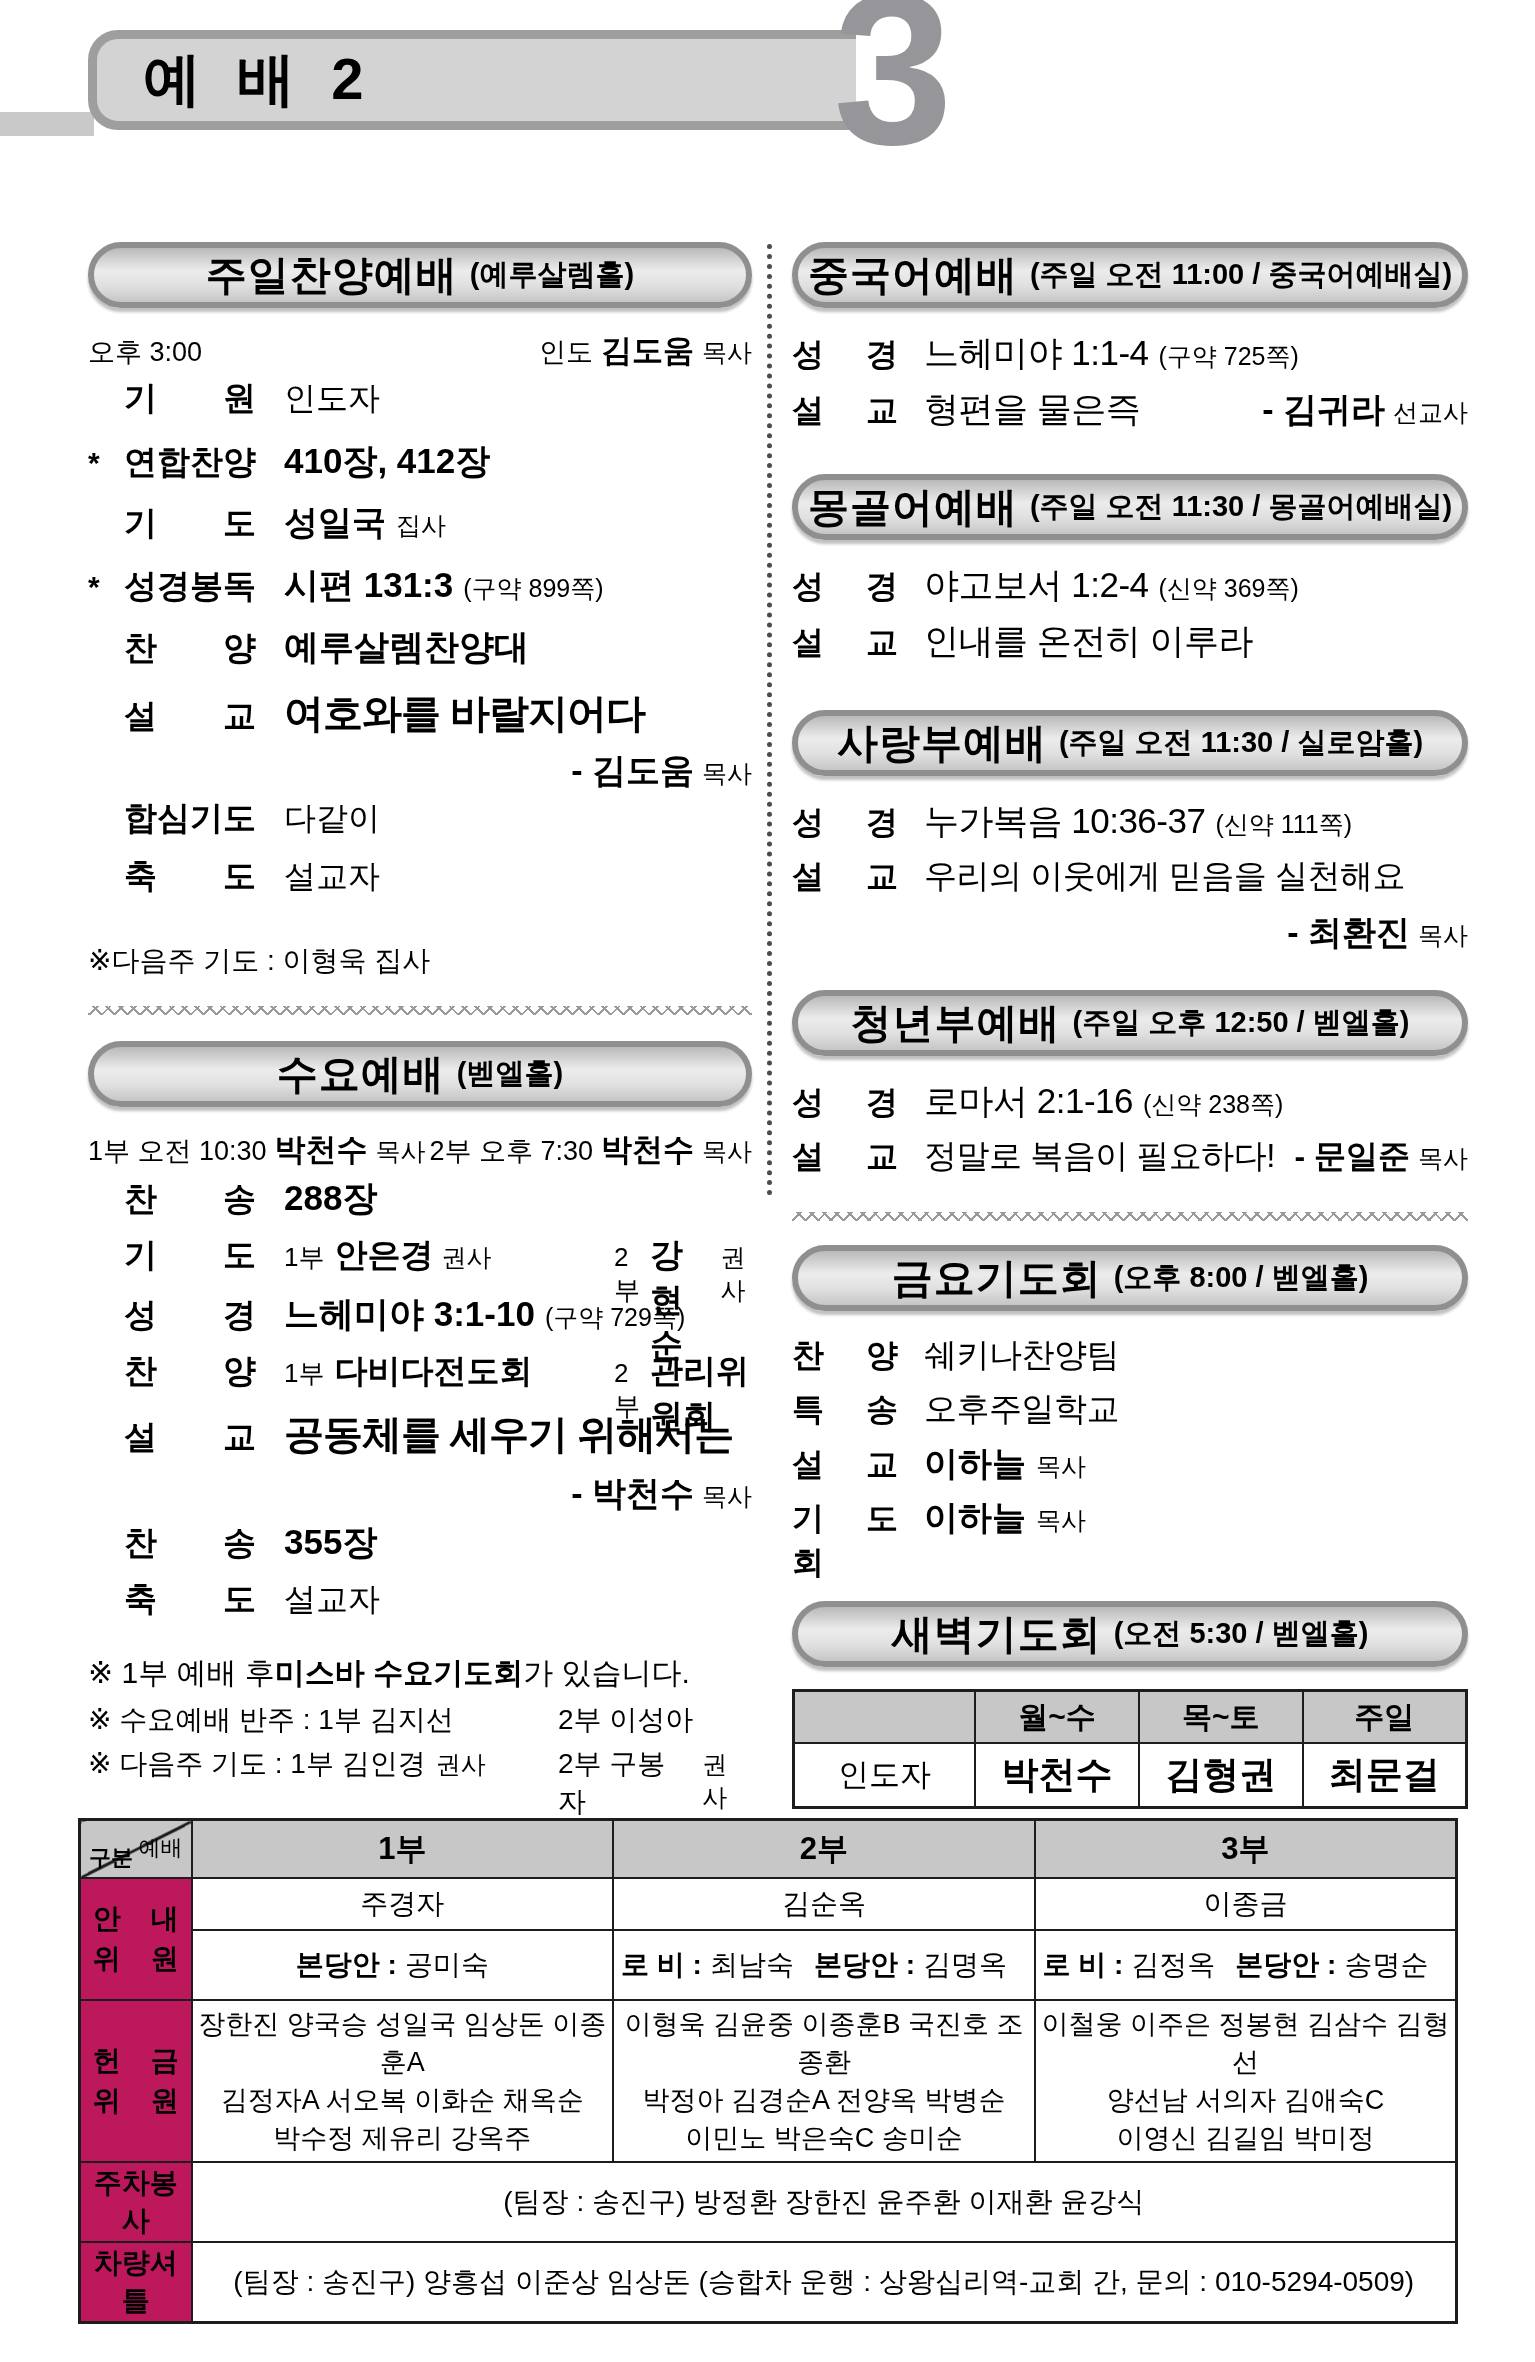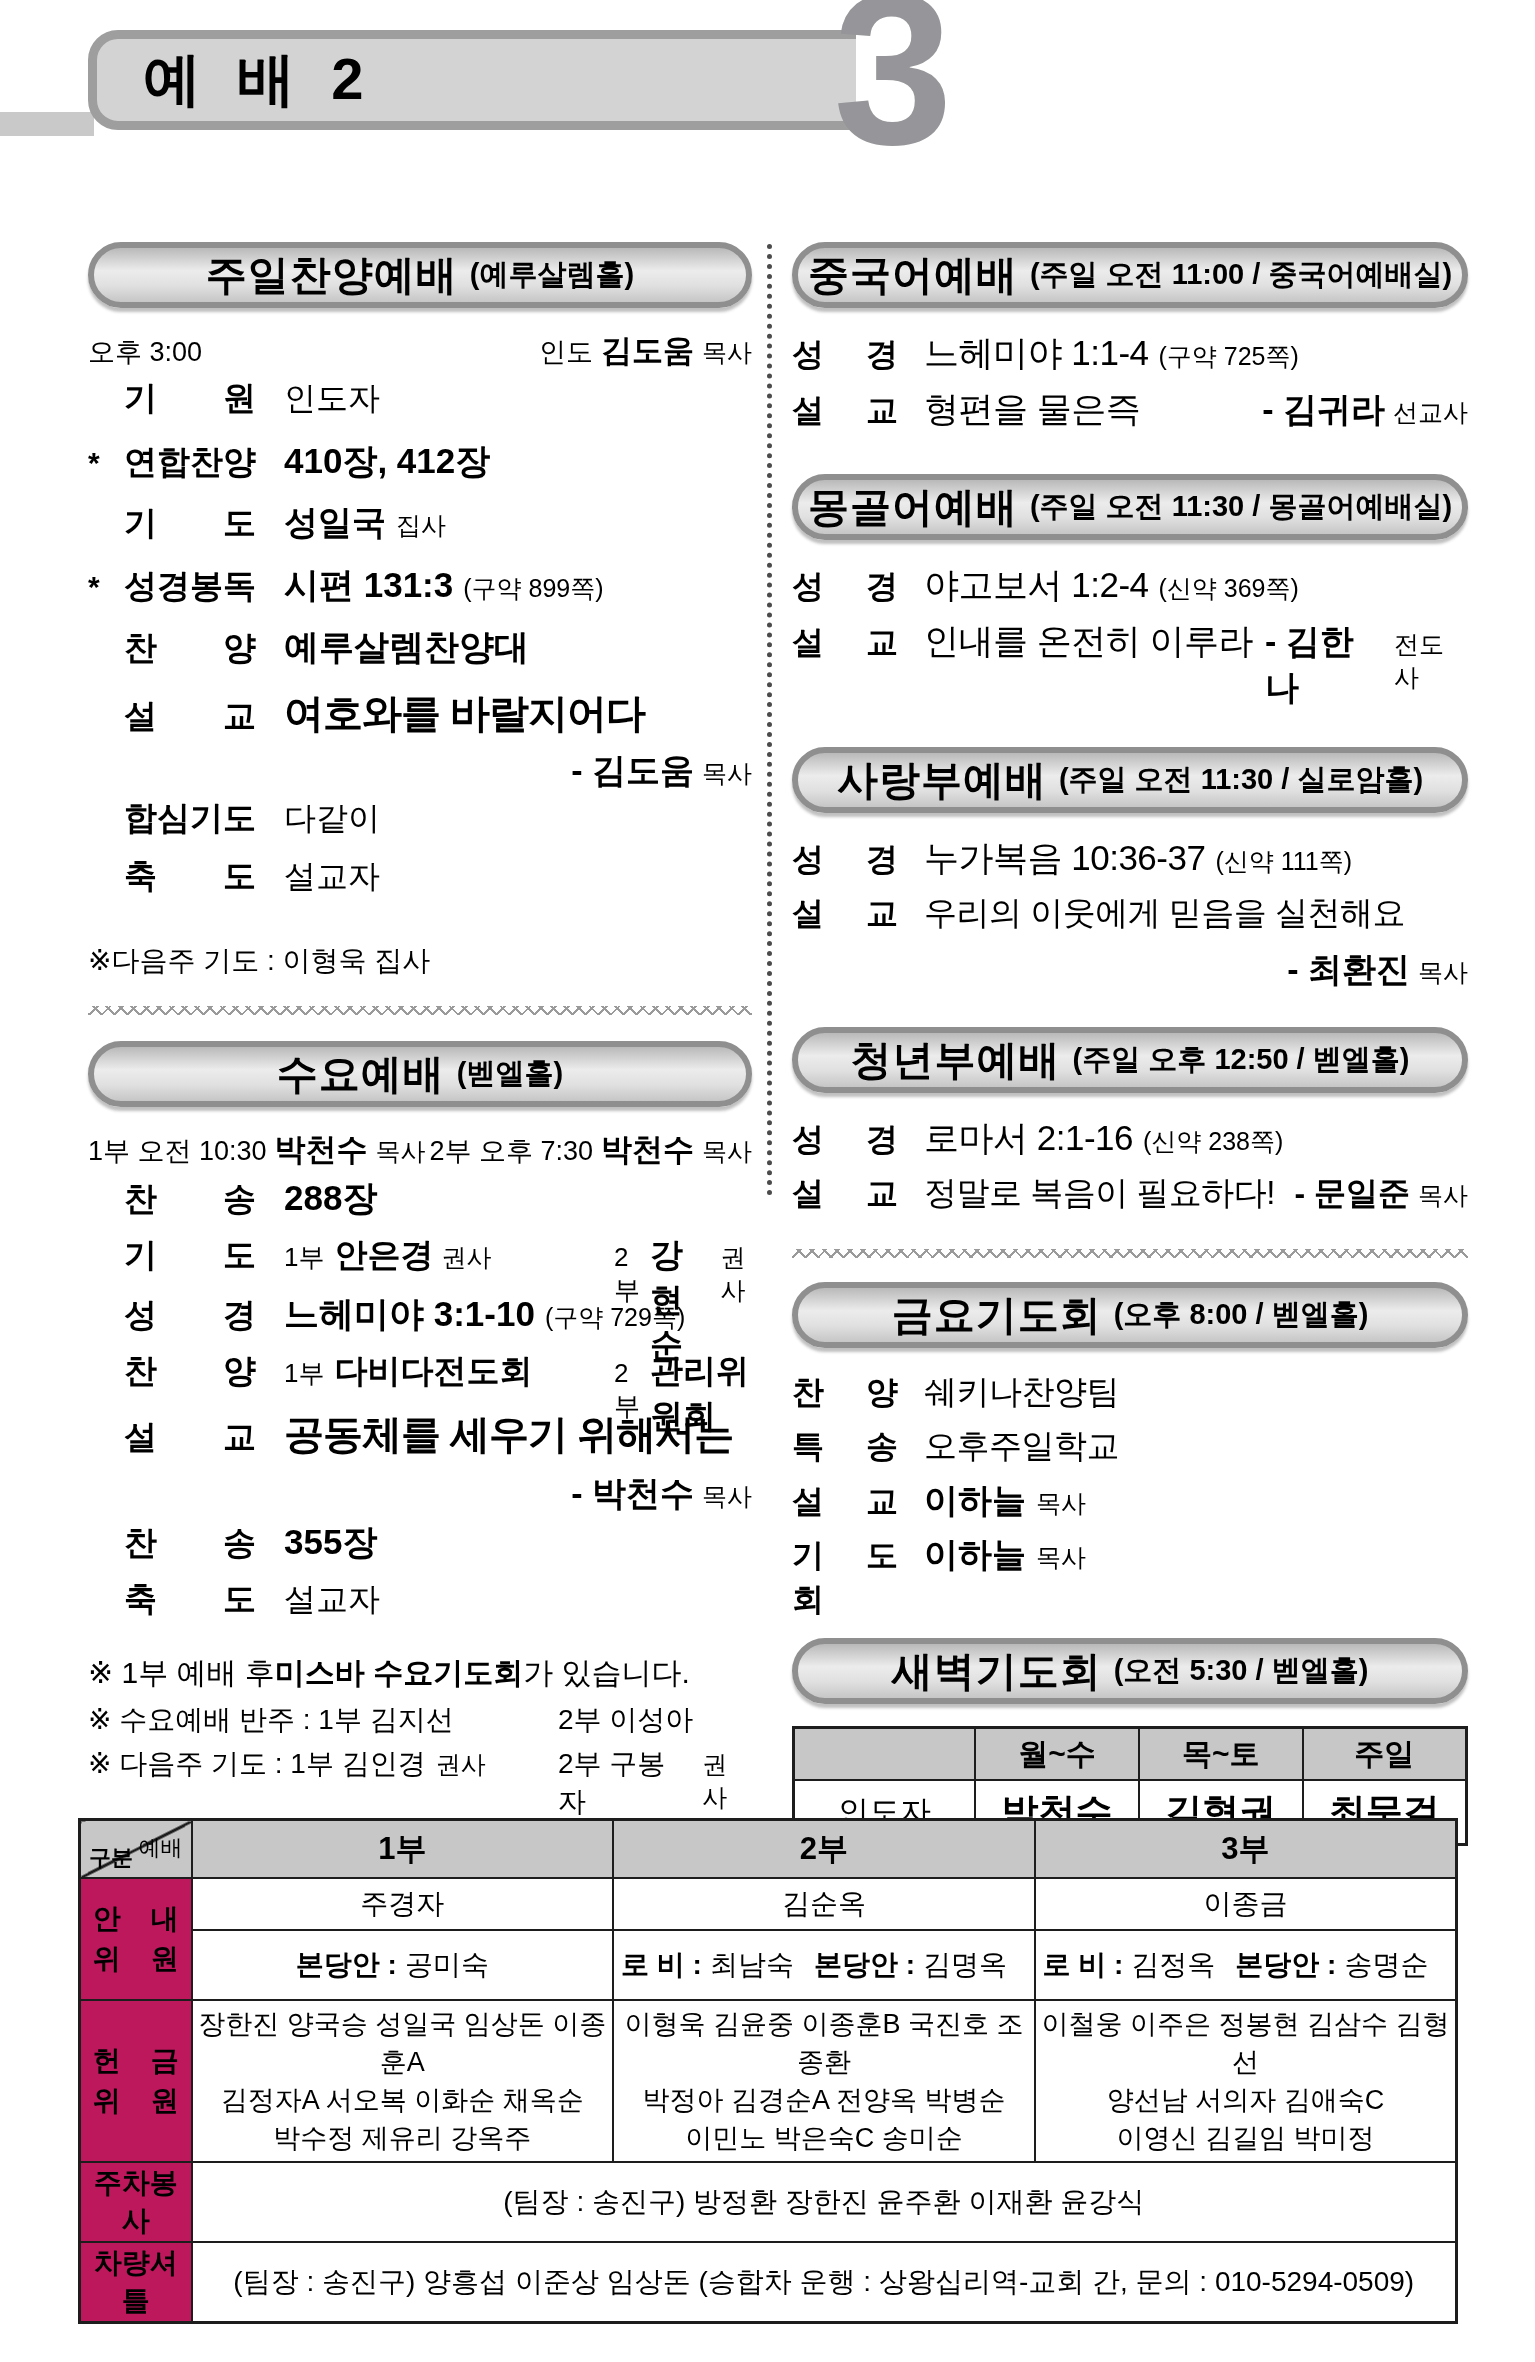--- a/index.html
+++ b/index.html
@@ -318,24 +318,20 @@
         <span class="ps">(주일 오전 11:30 / 몽골어예배실)</span>
       </div>
       <div class="rrow">
         <span class="rlabel">성 경</span>
         <span class="rval">야고보서 1:2-4</span>
         <span class="rnote">(신약 369쪽)</span>
       </div>
       <div class="rrow">
         <span class="rlabel">설 교</span>
         <span class="rval">인내를 온전히 이루라</span>
-        <span class="rpre">
-          <span class="pname">- 김한나</span>
-          <span class="pttl">전도사</span>
-        </span>
       </div>
       <div class="g36"></div>
 
       <div class="pill">
         <span class="pt">사랑부예배</span>
         <span class="ps">(주일 오전 11:30 / 실로암홀)</span>
       </div>
       <div class="rrow">
         <span class="rlabel">성 경</span>
         <span class="rval">누가복음 10:36-37</span>

